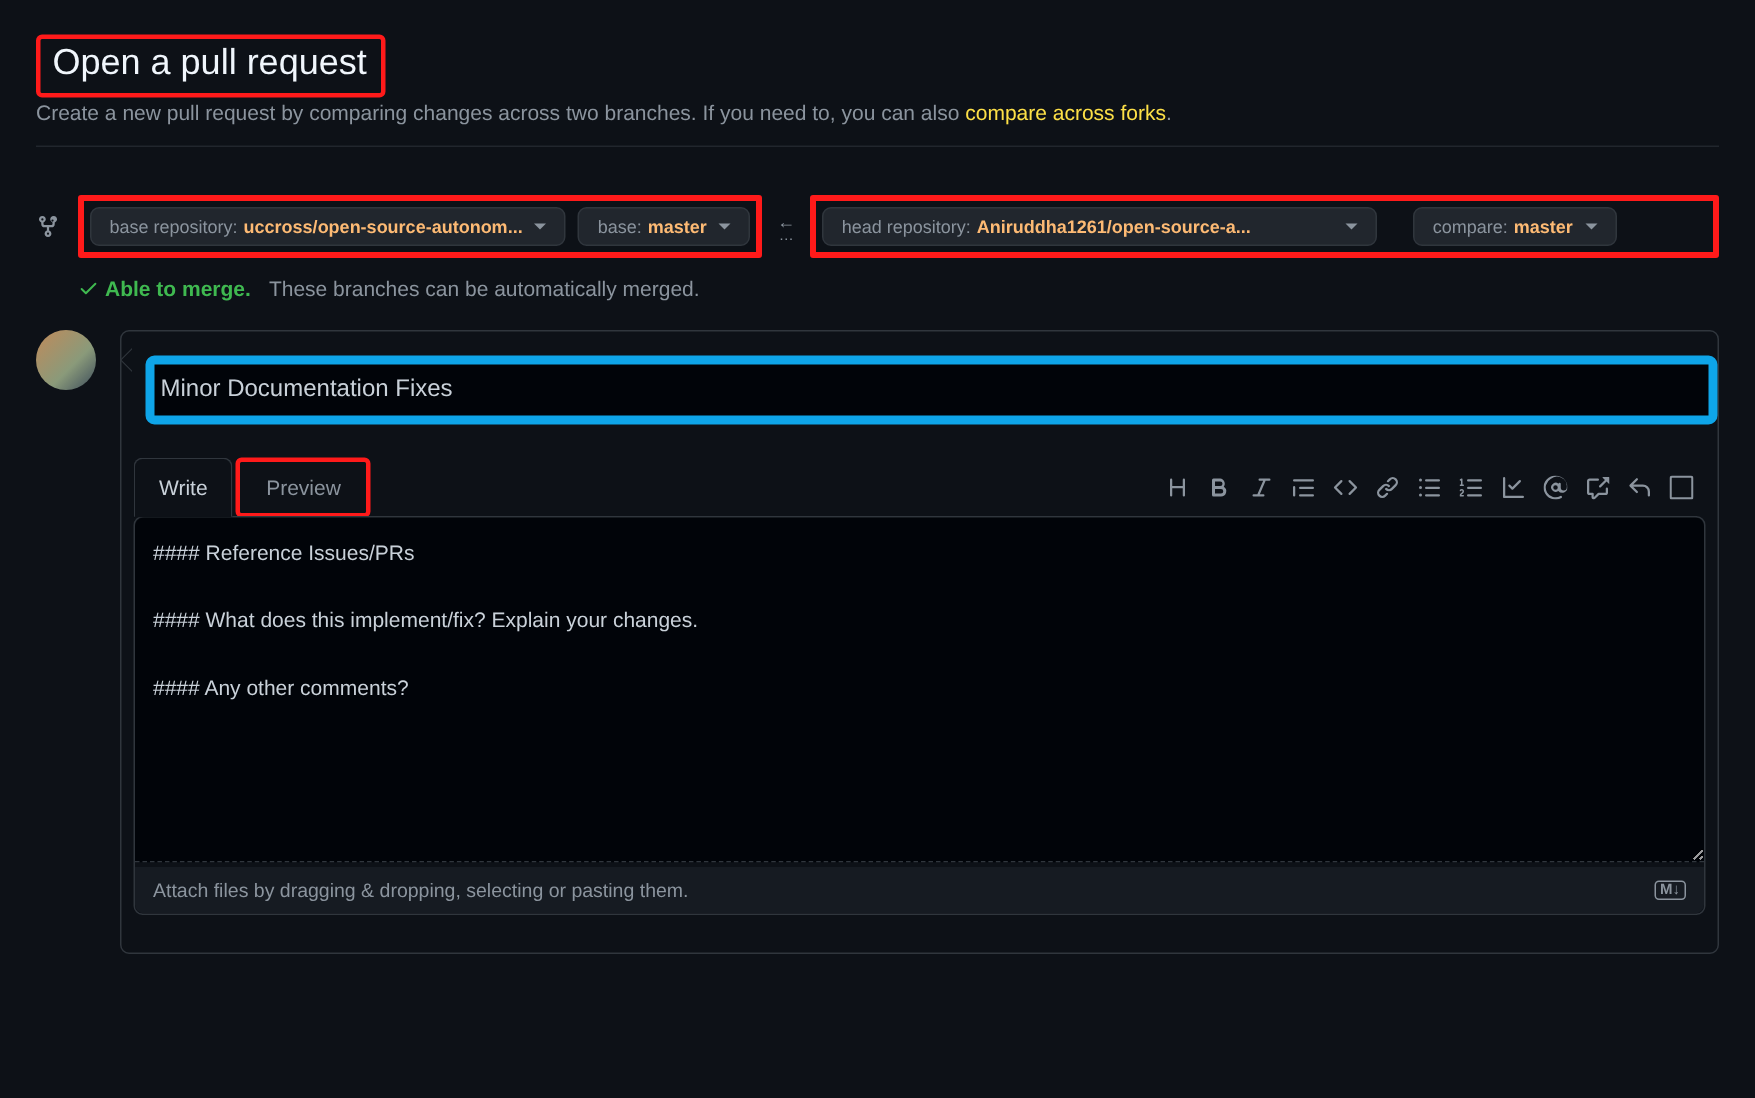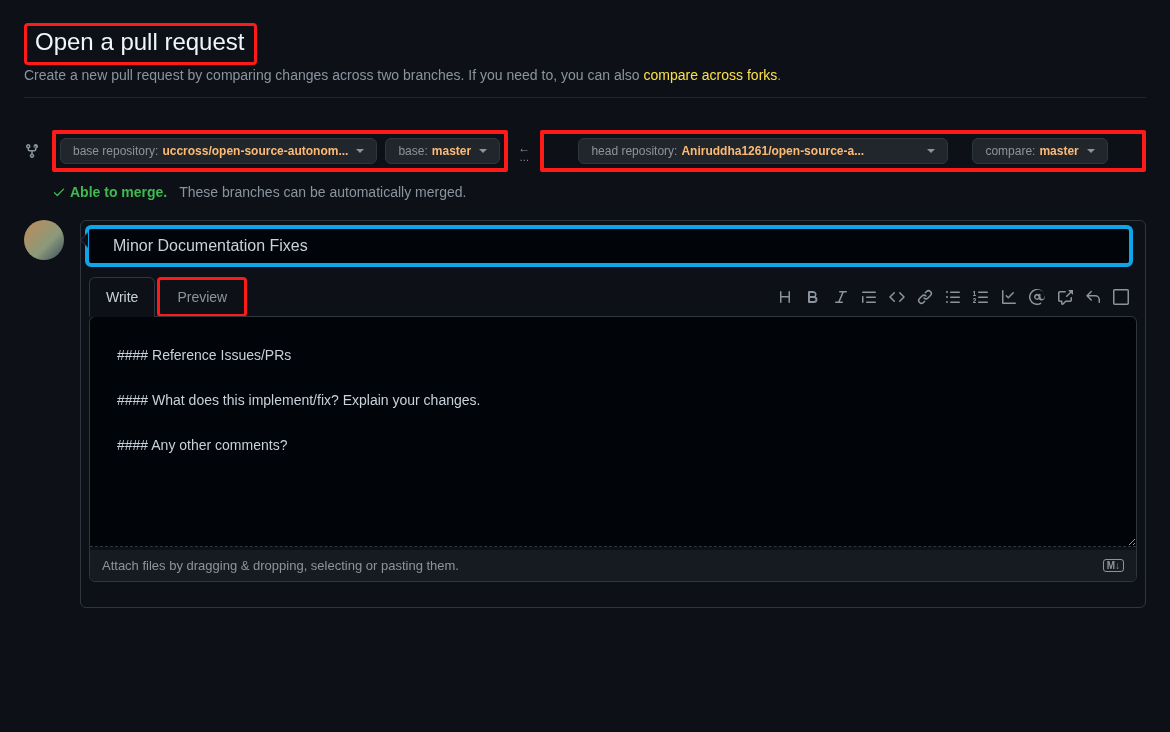--- a/index.html
+++ b/index.html
@@ -95,24 +95,24 @@
   border-right-color:#0d1117;
   width:0; height:0;
 }
 .comment-inner {
   border: 1px solid #30363d;
   border-radius: 6px;
   background: #0d1117;
 }
 .title-input {
   width: calc(100% - 16px);
-  margin: 4px;
-  padding: 8px 24px;
+  margin: 16px;
+  padding: 8px 4px;
   background: #010409;
-  border: 4px solid #0ea5e9;
+  border: 6px solid #0ea5e9;
   border-radius: 6px;
   color: #c9d1d9;
   font-size: 16px;
 }
 .tabs-row {
   display: flex;
   align-items: center;
   padding: 0 8px;
   margin-top: 6px;
 }
@@ -142,21 +142,21 @@
   margin: 0 8px 0 8px;
   border: 1px solid #30363d;
   border-radius: 6px;
   position: relative;
   top: -1px;
   background:#0d1117;
 }
 .textarea {
   width: 100%;
   min-height: 230px;
-  padding: 27px;
+  padding: 12px;
   background: #010409;
   border: none;
   border-bottom: 1px dashed #30363d;
   color: #c9d1d9;
   font-size: 14px;
   font-family: inherit;
   resize: vertical;
   line-height: 1.6;
   border-top-left-radius: 6px;
   border-top-right-radius: 6px;
@@ -248,21 +248,21 @@
         <button class="branch-btn">
           <span class="lbl">base:</span>
           <span class="val">master</span>
           <span class="caret"></span>
         </button>
       </span>
       <span class="arrow-sep">
         <span>←</span>
           <span class="dots">…</span>
       </span>
-      <span class="hl-red-block hl-wrap" style="padding:4px; gap:24px; flex:1; justify-content:center;">
+      <span class="hl-red-block hl-wrap" style="padding:4px; gap:24px; flex:1; justify-content:flex-start;">
         <button class="branch-btn" style="flex:1; max-width:370px;">
           <span class="lbl">head repository:</span>
           <span class="val">Aniruddha1261/open-source-a...</span>
           <span class="caret" style="margin-left:auto;"></span>
         </button>
         <button class="branch-btn">
           <span class="lbl">compare:</span>
           <span class="val">master</span>
           <span class="caret"></span>
         </button>

